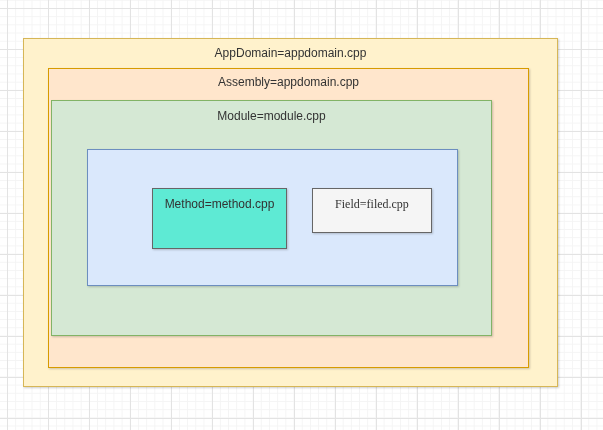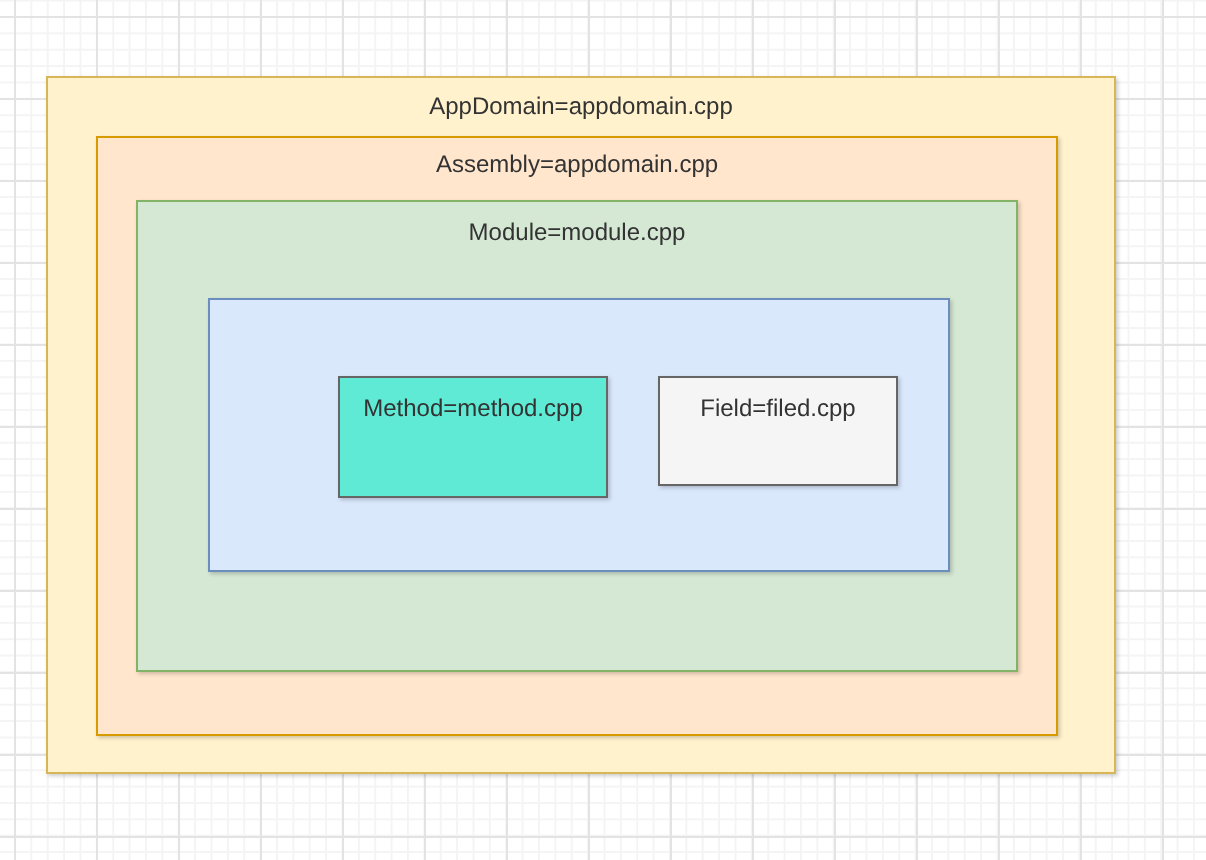--- a/index.html
+++ b/index.html
@@ -37,28 +37,28 @@
     line-height: 15px;
     color: #333333;
     white-space: nowrap;
     overflow: hidden;
   }
   
   .appdomain { left: 23px;  top: 38px;  width: 535px; height: 349px;
                background: #fff2cc; border-color: #d6b656; }
   .assembly  { left: 24px;  top: 29px;  width: 481px; height: 300px;
                background: #ffe6cc; border-color: #d79b00; }
-  .module    { left: 19px;  top: 31px;  width: 441px; height: 236px;
+  .module    { left: 2px;  top: 31px;  width: 441px; height: 236px;
                background: #d5e8d4; border-color: #82b366; }
   .classbox  { left: 35px;  top: 48px;  width: 371px; height: 137px;
                background: #dae8fc; border-color: #6c8ebf; }
   .methodbox { left: 64px;  top: 38px;  width: 135px; height: 61px;
                background: #5eead4; border-color: #666666; }
-  .fieldbox  { left: 224px; top: 38px;  width: 120px; height: 55px;
-               background: #f5f5f5; border-color: #666666; }
+  .fieldbox  { left: 224px; top: 38px;  width: 120px; height: 45px;
+               background: #f5f5f5; border-color: #666666; font-family: Liberation Serif, serif; }
   .appdomain > .node-label { padding-top: 7px; }
   .assembly  > .node-label { padding-top: 6px; }
   .module    > .node-label { padding-top: 8px; }
   .classbox  > .node-label { padding-top: 9px; }
   .methodbox > .node-label,
   .fieldbox  > .node-label { padding-top: 8px; }
 </style>
 </head>
 <body>
 

